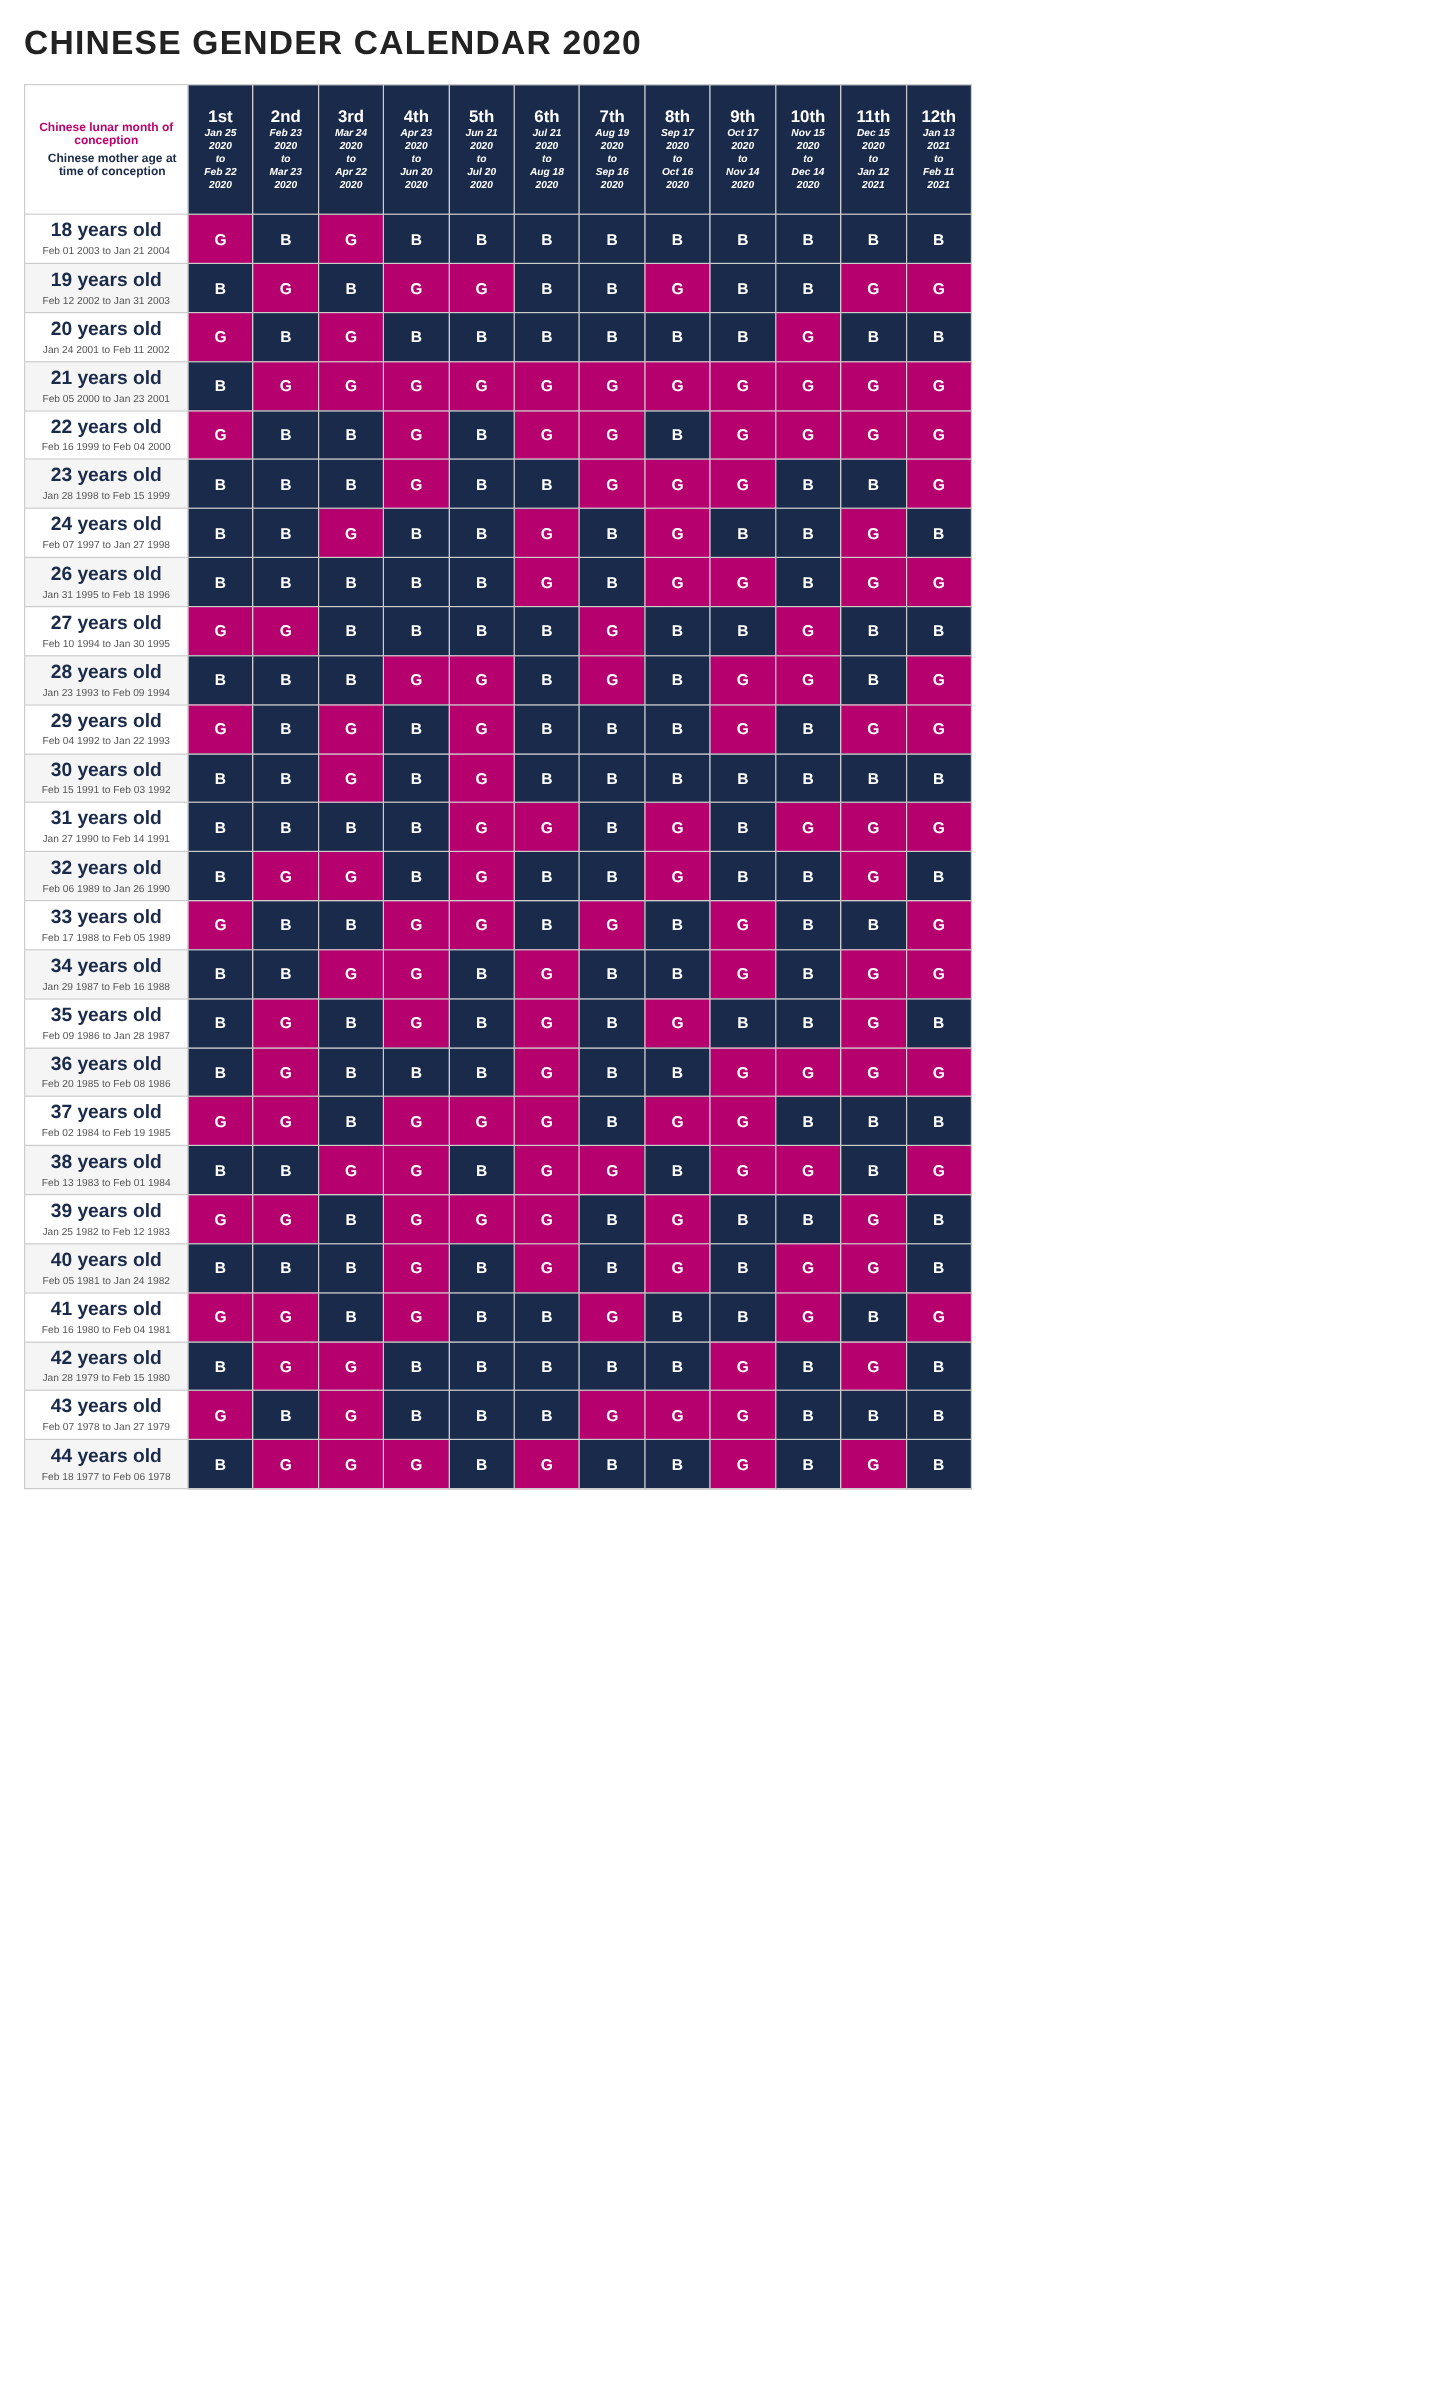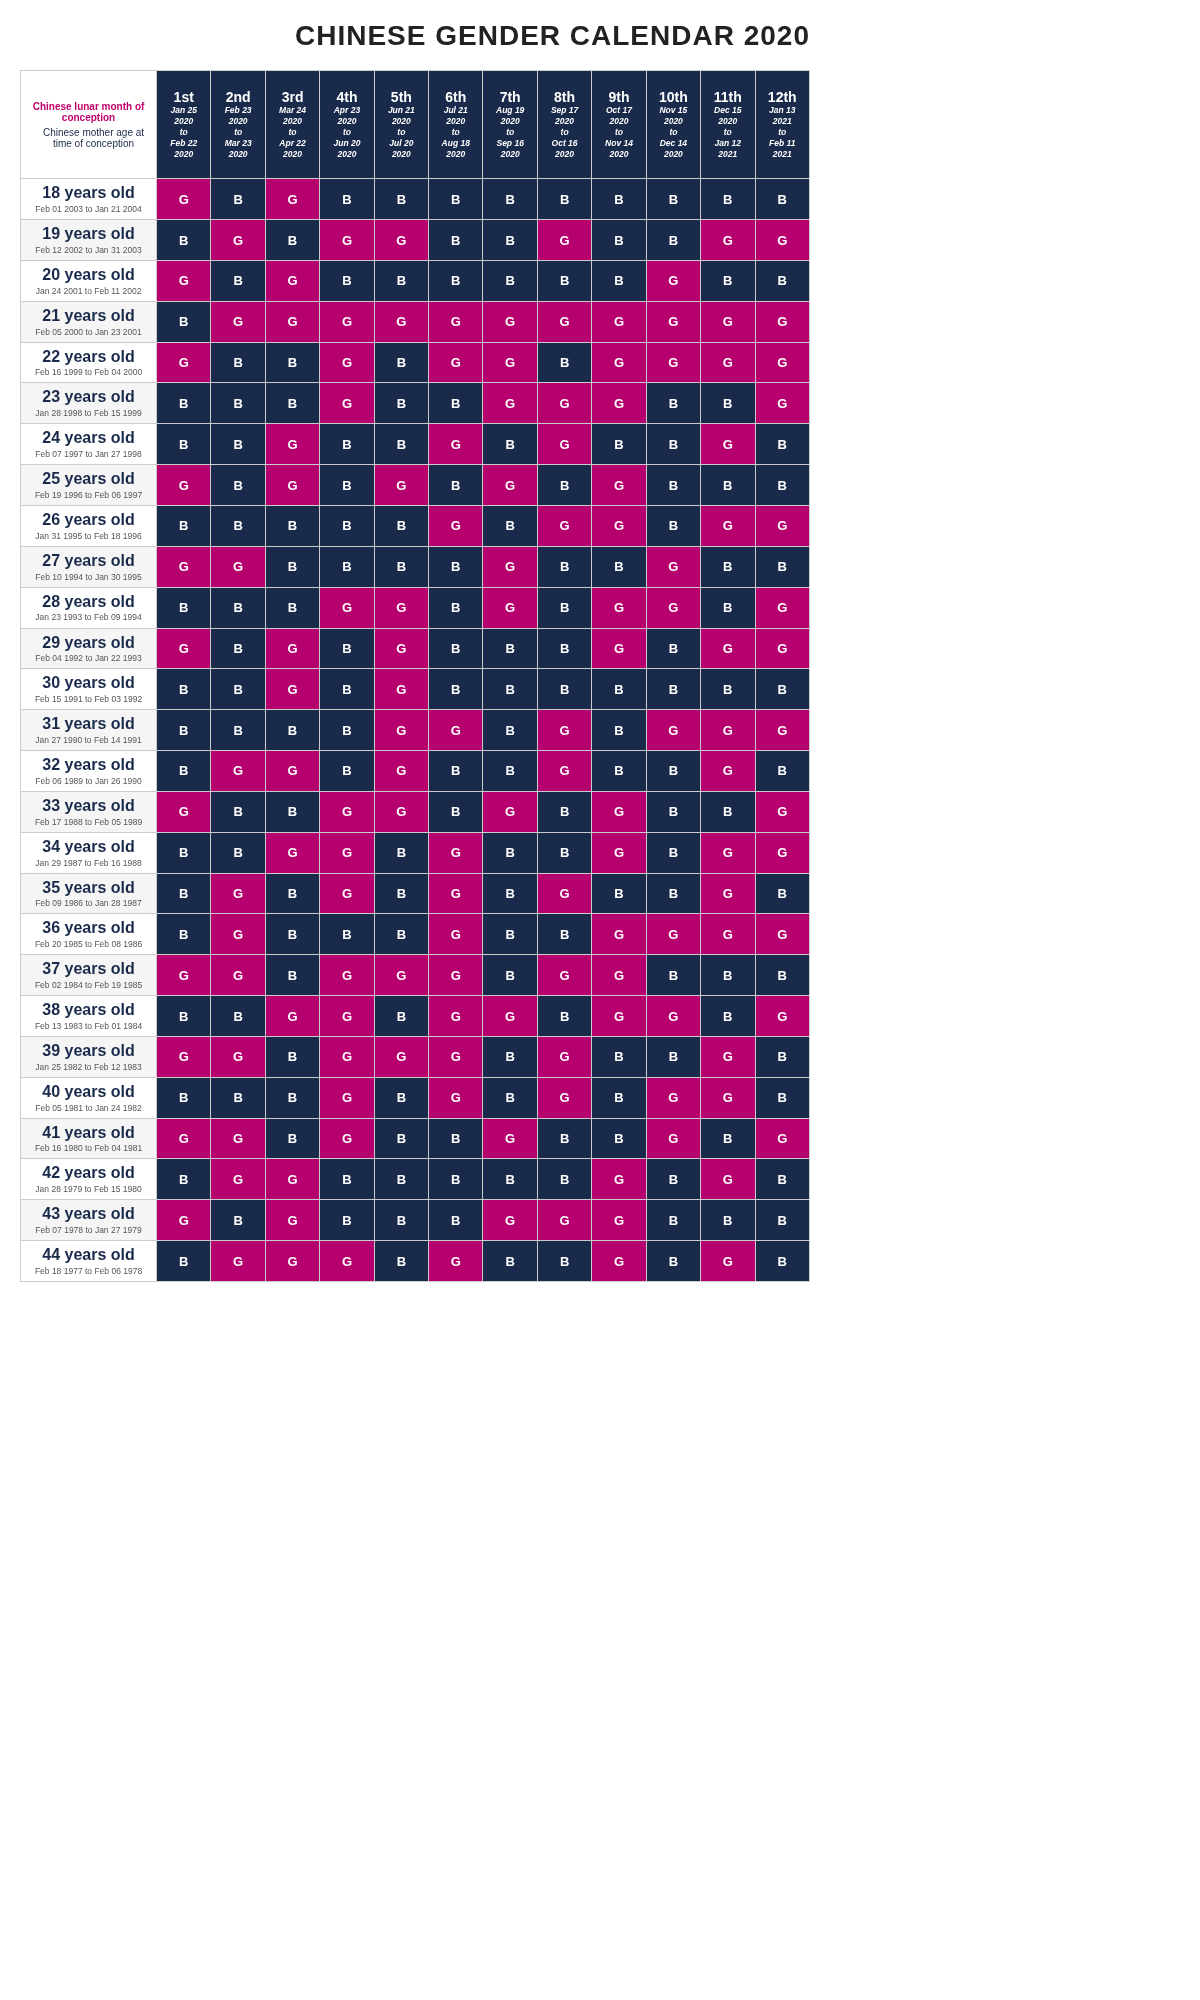--- a/index.html
+++ b/index.html
@@ -8,21 +8,20 @@
       background: #fff;
       padding: 20px;
       width: 830px;
     }
     h1 {
       font-size: 28px;
       font-weight: 900;
       color: #222;
       margin-bottom: 18px;
       letter-spacing: 1px;
-      text-align: right;
     }
     table {
       border-collapse: collapse;
       width: 100%;
       table-layout: fixed;
     }
     th, td {
       border: 1px solid #ccc;
       text-align: center;
       vertical-align: middle;
@@ -105,21 +104,21 @@
 </head>
 <body>
 
 <h1>CHINESE GENDER CALENDAR 2020</h1>
 
 <table>
   <thead>
     <tr id="header-row">
       <th class="header-label">
         <span style="color:#c0006a;font-weight:bold;display:block;margin-bottom:4px;">Chinese lunar month of conception</span>
-        <span style="color:#1a2a4a;font-weight:normal;display:block;margin-left:10px;">Chinese mother age at time of conception</span>
+        <span style="color:#1a2a4a;font-weight:bold;display:block;margin-left:10px;">Chinese mother age at time of conception</span>
       </th>
     <th class="month-header">
           <span class="month-num">1st</span>
           <span class="month-dates">Jan 25<br>2020<br>to<br>Feb 22<br>2020</span>
         </th>
         <th class="month-header">
           <span class="month-num">2nd</span>
           <span class="month-dates">Feb 23<br>2020<br>to<br>Mar 23<br>2020</span>
         </th>
         <th class="month-header">
@@ -286,38 +285,20 @@
         <td class="cell-g">G</td>
         <td class="cell-b">B</td>
         <td class="cell-g">G</td>
         <td class="cell-b">B</td>
         <td class="cell-b">B</td>
         <td class="cell-g">G</td>
         <td class="cell-b">B</td>
       </tr>
       <tr>
         <td class="age-label">
-          <span class="age-title">25 years old</span>
-          <span class="age-dates">Feb 19 1996 to Feb 06 1997</span>
-        </td>
-        <td class="cell-g">G</td>
-        <td class="cell-b">B</td>
-        <td class="cell-g">G</td>
-        <td class="cell-b">B</td>
-        <td class="cell-g">G</td>
-        <td class="cell-b">B</td>
-        <td class="cell-g">G</td>
-        <td class="cell-b">B</td>
-        <td class="cell-g">G</td>
-        <td class="cell-b">B</td>
-        <td class="cell-b">B</td>
-        <td class="cell-b">B</td>
-      </tr>
-      <tr>
-        <td class="age-label">
           <span class="age-title">26 years old</span>
           <span class="age-dates">Jan 31 1995 to Feb 18 1996</span>
         </td>
         <td class="cell-b">B</td>
         <td class="cell-b">B</td>
         <td class="cell-b">B</td>
         <td class="cell-b">B</td>
         <td class="cell-b">B</td>
         <td class="cell-g">G</td>
         <td class="cell-b">B</td>

